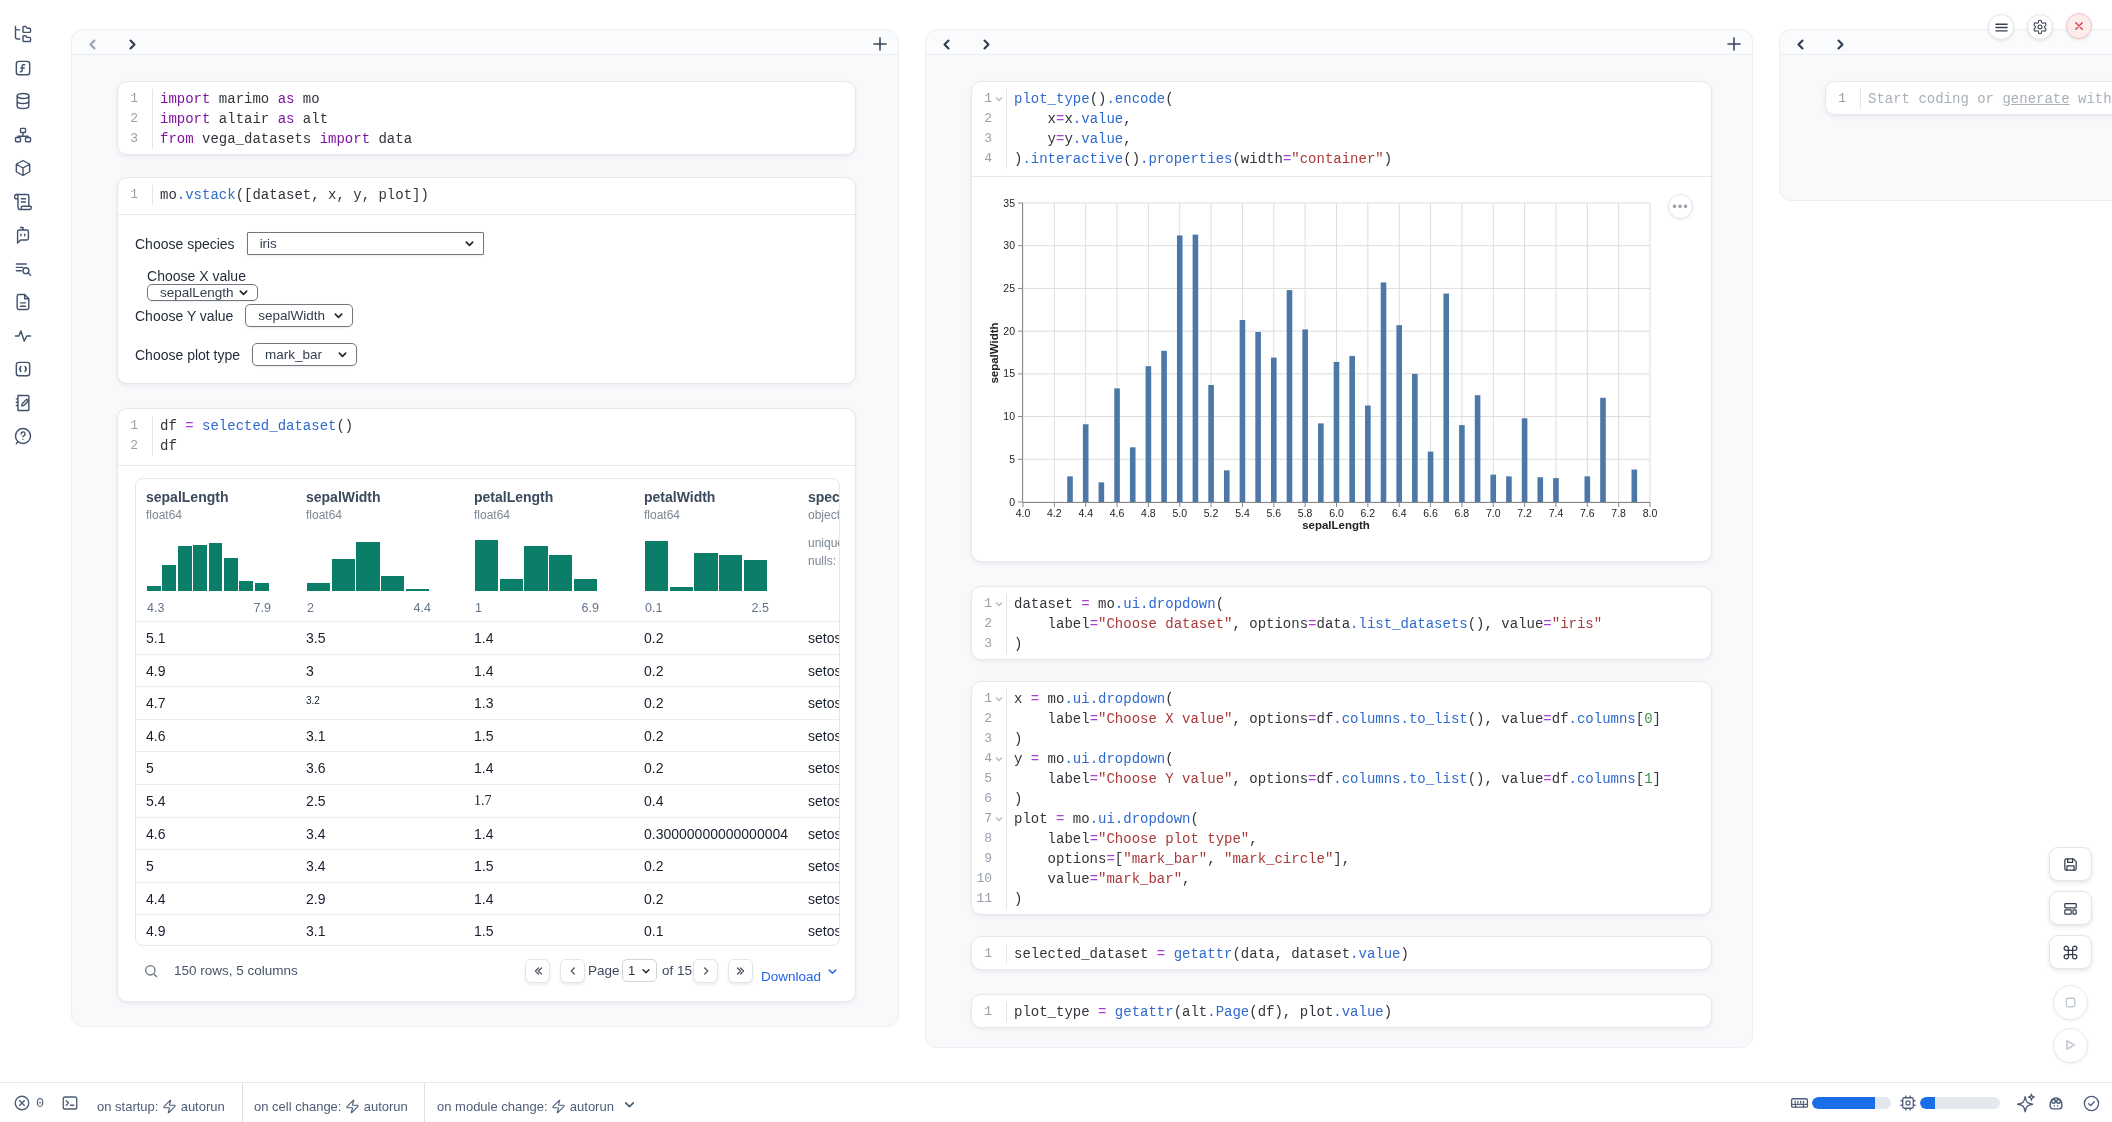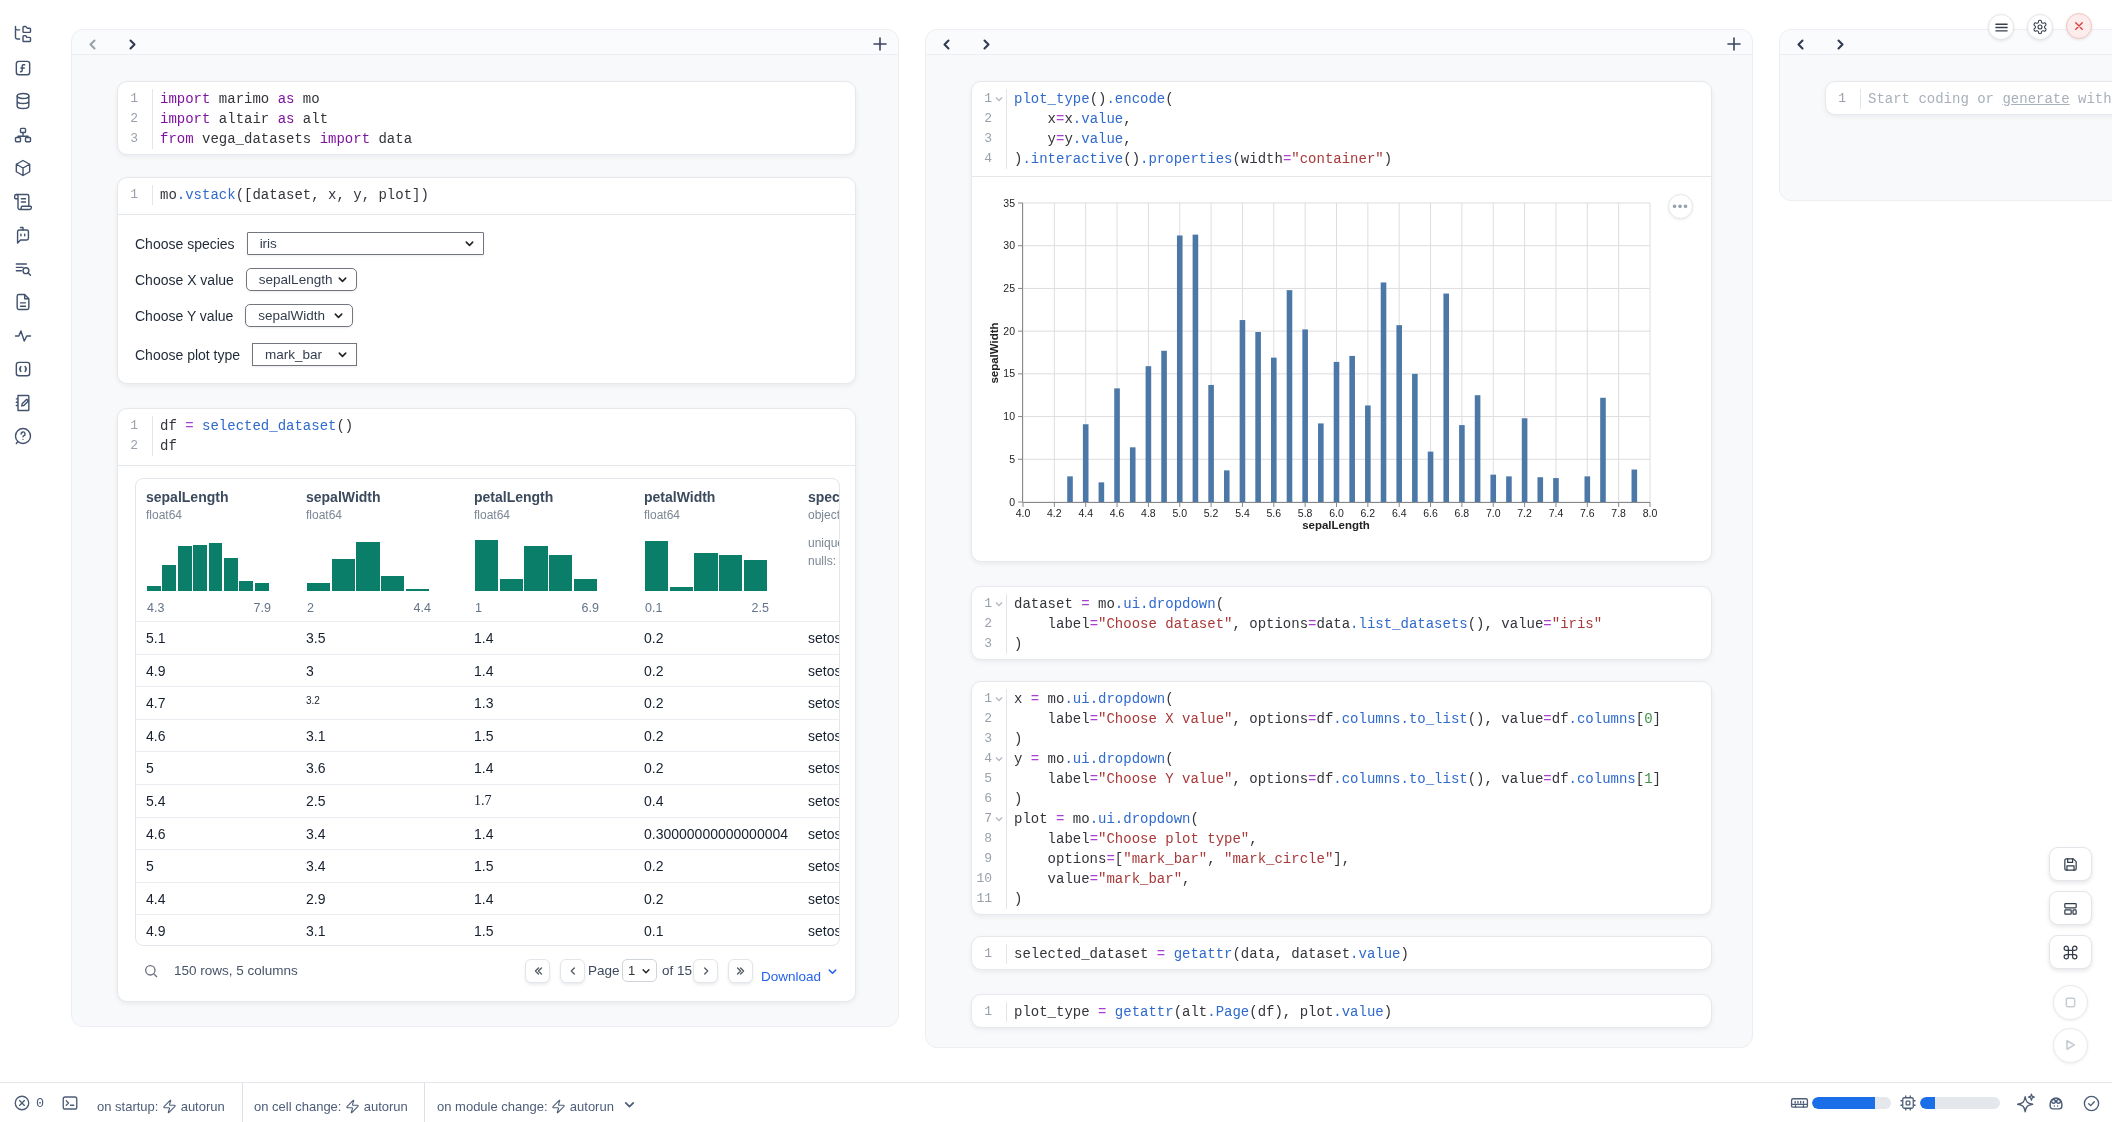--- a/index.html
+++ b/index.html
@@ -106,41 +106,41 @@
       <div class="out" style="top:36px;bottom:0;">
         <div style="position:absolute;left:17px;top:17px;height:23px;display:flex;align-items:center;font-size:14px;color:#1f2937;">
           <span>Choose species</span>
           <span style="display:inline-flex;align-items:center;justify-content:space-between;margin-left:12px;width:237px;height:23px;border:1px solid #72767e;border-radius:1px;background:#fff;box-shadow:0 1px 2px rgba(0,0,0,.08);padding:0 8px 0 12px;font-size:13.5px;color:#333d4e;">
             <span>iris</span>
             <svg width="11" height="11" viewBox="0 0 12 12" fill="none" stroke="#222" stroke-width="1.7" stroke-linecap="round" stroke-linejoin="round">
               <path d="M2.5 4.5 L6 8 L9.5 4.5"></path>
             </svg>
           </span>
         </div>
-        <div style="position:absolute;left:17px;top:53px;height:23px;display:flex;align-items:center;font-size:14px;color:#1f2937;">
+        <div style="position:absolute;left:17px;top:53px;height:23px;display:flex;align-items:center;font-size:14px;color:#1f2937;flex-direction:column;">
           <span>Choose X value</span>
           <span style="display:inline-flex;align-items:center;justify-content:space-between;margin-left:12px;width:111px;height:23px;border:1px solid #72767e;border-radius:5px;background:#fff;box-shadow:0 1px 2px rgba(0,0,0,.08);padding:0 8px 0 12px;font-size:13.5px;color:#333d4e;">
             <span>sepalLength</span>
             <svg width="11" height="11" viewBox="0 0 12 12" fill="none" stroke="#222" stroke-width="1.7" stroke-linecap="round" stroke-linejoin="round">
               <path d="M2.5 4.5 L6 8 L9.5 4.5"></path>
             </svg>
           </span>
         </div>
         <div style="position:absolute;left:17px;top:89px;height:23px;display:flex;align-items:center;font-size:14px;color:#1f2937;">
           <span>Choose Y value</span>
           <span style="display:inline-flex;align-items:center;justify-content:space-between;margin-left:12px;width:108px;height:23px;border:1px solid #72767e;border-radius:5px;background:#fff;box-shadow:0 1px 2px rgba(0,0,0,.08);padding:0 8px 0 12px;font-size:13.5px;color:#333d4e;">
             <span>sepalWidth</span>
             <svg width="11" height="11" viewBox="0 0 12 12" fill="none" stroke="#222" stroke-width="1.7" stroke-linecap="round" stroke-linejoin="round">
               <path d="M2.5 4.5 L6 8 L9.5 4.5"></path>
             </svg>
           </span>
         </div>
         <div style="position:absolute;left:17px;top:128px;height:23px;display:flex;align-items:center;font-size:14px;color:#1f2937;">
           <span>Choose plot type</span>
-          <span style="display:inline-flex;align-items:center;justify-content:space-between;margin-left:12px;width:105px;height:23px;border:1px solid #72767e;border-radius:0;background:#fff;box-shadow:0 1px 2px rgba(0,0,0,.08);padding:0 8px 0 12px;font-size:13.5px;color:#333d4e;">
+          <span style="display:inline-flex;align-items:center;justify-content:space-between;margin-left:12px;width:105px;height:23px;border:1px solid #72767e;border-radius:5px;background:#fff;box-shadow:0 1px 2px rgba(0,0,0,.08);padding:0 8px 0 12px;font-size:13.5px;color:#333d4e;">
             <span>mark_bar</span>
             <svg width="11" height="11" viewBox="0 0 12 12" fill="none" stroke="#222" stroke-width="1.7" stroke-linecap="round" stroke-linejoin="round">
               <path d="M2.5 4.5 L6 8 L9.5 4.5"></path>
             </svg>
           </span>
         </div>
       </div>
     </div>
     <div class="cell" style="left:45px;top:378px;width:739px;height:594px">
       <div class="code">

